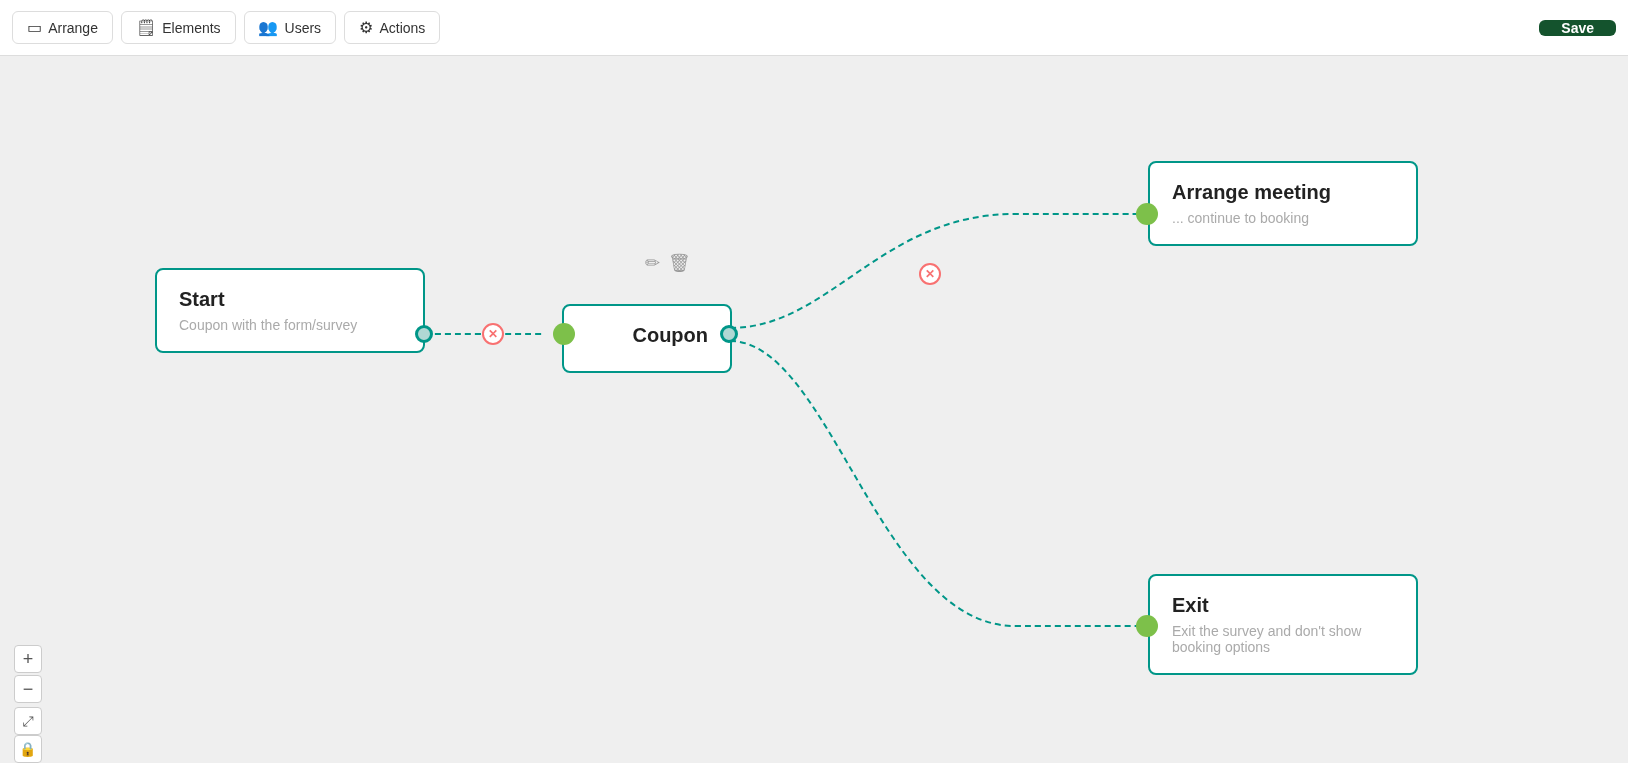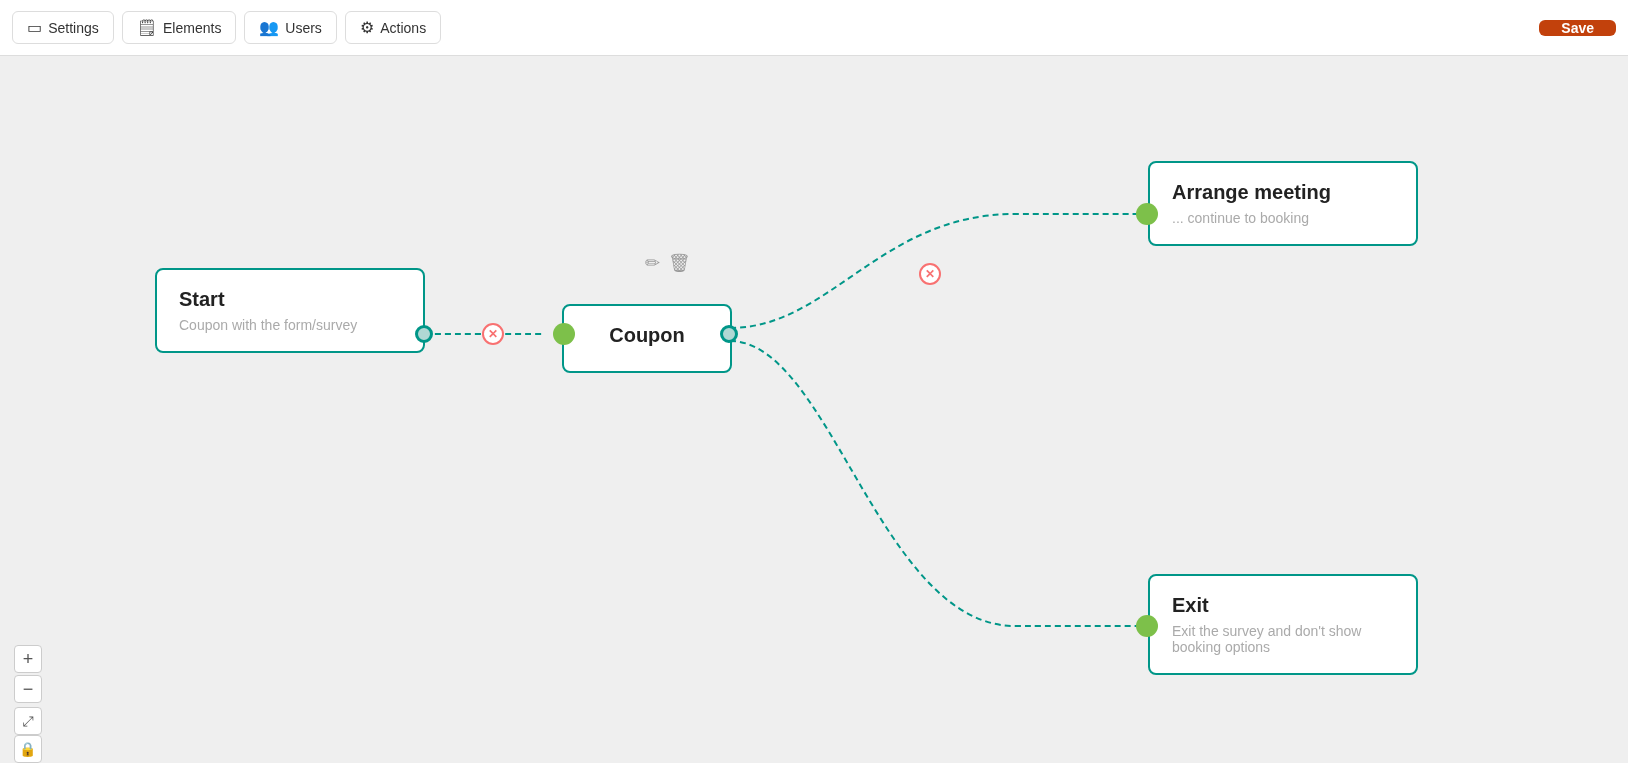--- a/index.html
+++ b/index.html
@@ -12,21 +12,21 @@
       position: relative; z-index: 10;
     }
     .nav-btn {
       display: flex; align-items: center; gap: 6px;
       padding: 6px 14px; border: 1px solid #ddd; border-radius: 6px;
       background: #fff; cursor: pointer; font-size: 14px; color: #333;
       margin-right: 8px;
     }
     .nav-icon { font-size: 16px; }
     .save-btn {
-      margin-left: auto; background: #c2410c; color: #fff;
+      margin-left: auto; background: #14532d; color: #fff;
       border: none; padding: 0 22px; border-radius: 6px;
       font-size: 14px; font-weight: 600; cursor: pointer;
     }
 
     
     #canvas {
       position: relative; width: 1628px; height: 707px;
       background: #efefef; overflow: hidden;
     }
 
@@ -40,21 +40,21 @@
       font-size: 20px; font-weight: 700; color: #222; margin-bottom: 6px;
     }
     .flow-node .node-sub {
       font-size: 14px; color: #aaa;
     }
 
     
     #node-start { left: 155px; top: 180px; width: 270px; margin-top: 32px; }
     
     #node-coupon { left: 562px; top: 248px; width: 170px; }
-    #node-coupon .node-title { text-align: center; }
+    #node-coupon .node-title { text-align: right; }
     
     #node-arrange { left: 1148px; top: 105px; width: 270px; }
     
     #node-exit { left: 1148px; top: 518px; width: 270px; }
 
     
     #svg-overlay {
       position: absolute; top: 0; left: 0;
       width: 1628px; height: 707px; pointer-events: none;
     }
@@ -105,21 +105,21 @@
       display: flex; align-items: center; justify-content: center;
       font-size: 14px; cursor: pointer; color: #555; z-index: 20;
     }
   </style>
 </head>
 <body>
 
 <div id="topnav">
   <button class="nav-btn">
     <span class="nav-icon">▭</span>
-    <span>Settings</span>
+    <span>Arrange</span>
   </button>
   <button class="nav-btn">
     <span class="nav-icon">🗒</span>
     <span>Elements</span>
   </button>
   <button class="nav-btn">
     <span class="nav-icon">👥</span>
     <span>Users</span>
   </button>
   <button class="nav-btn">

